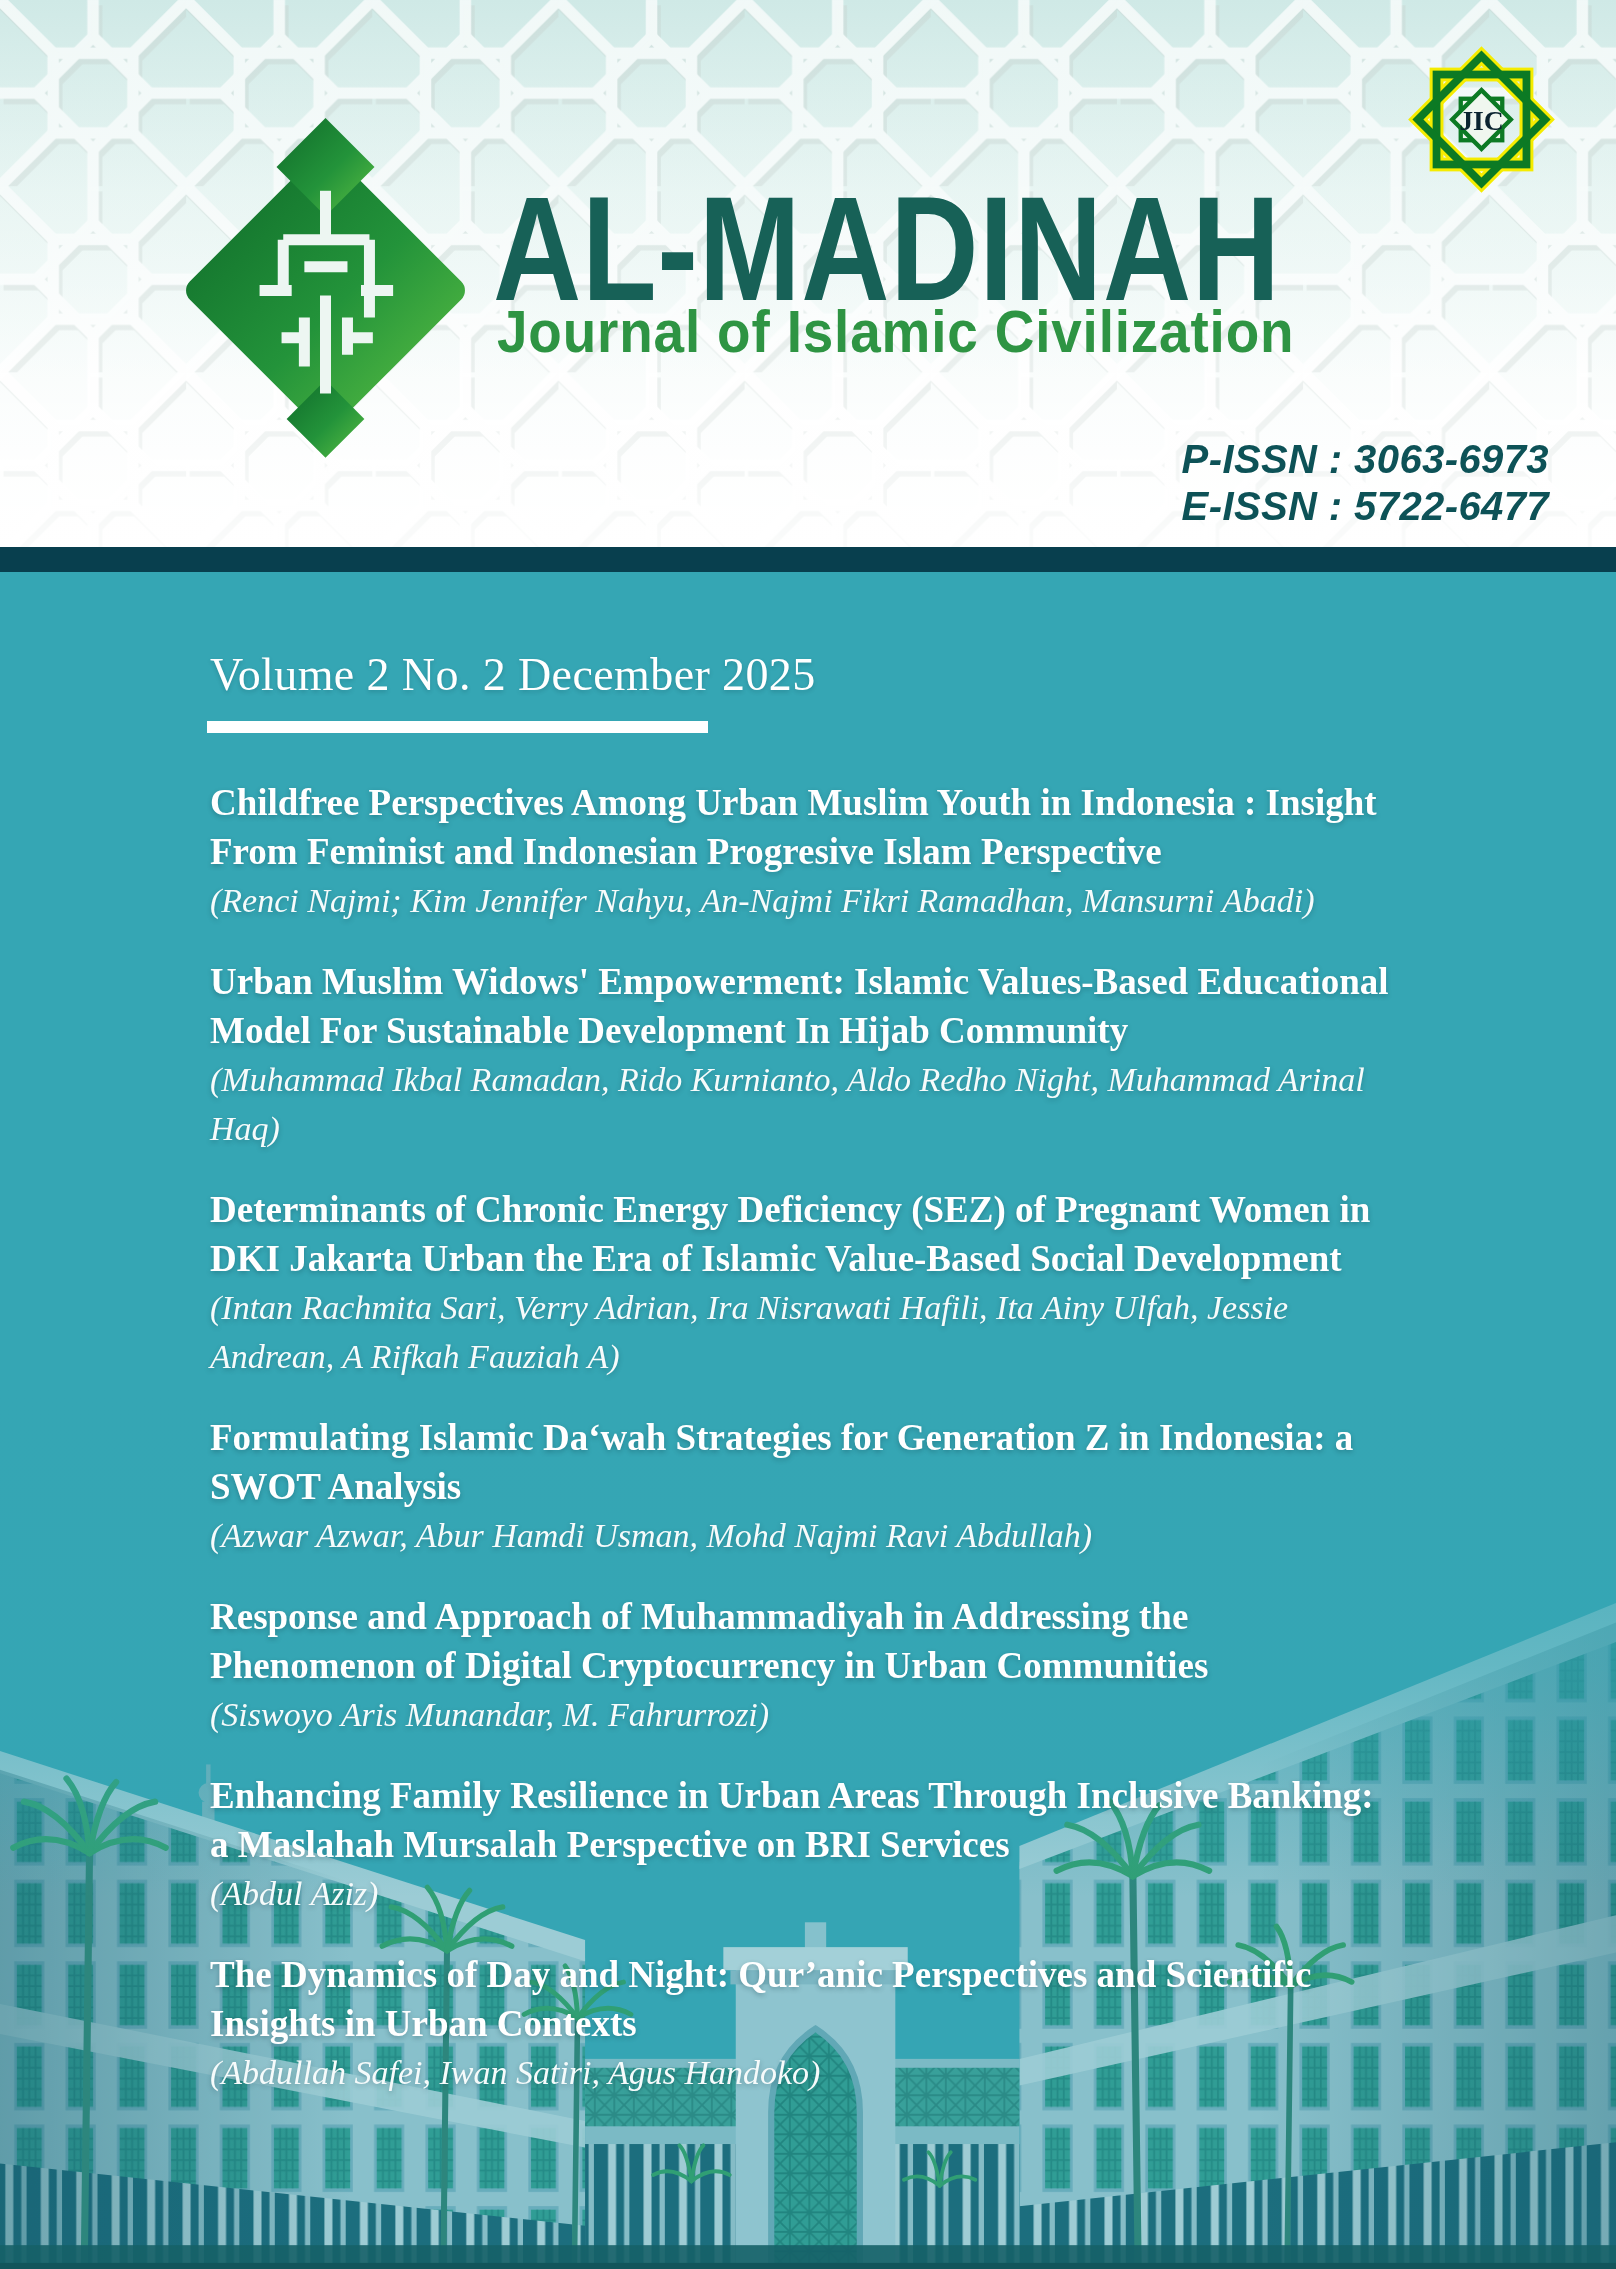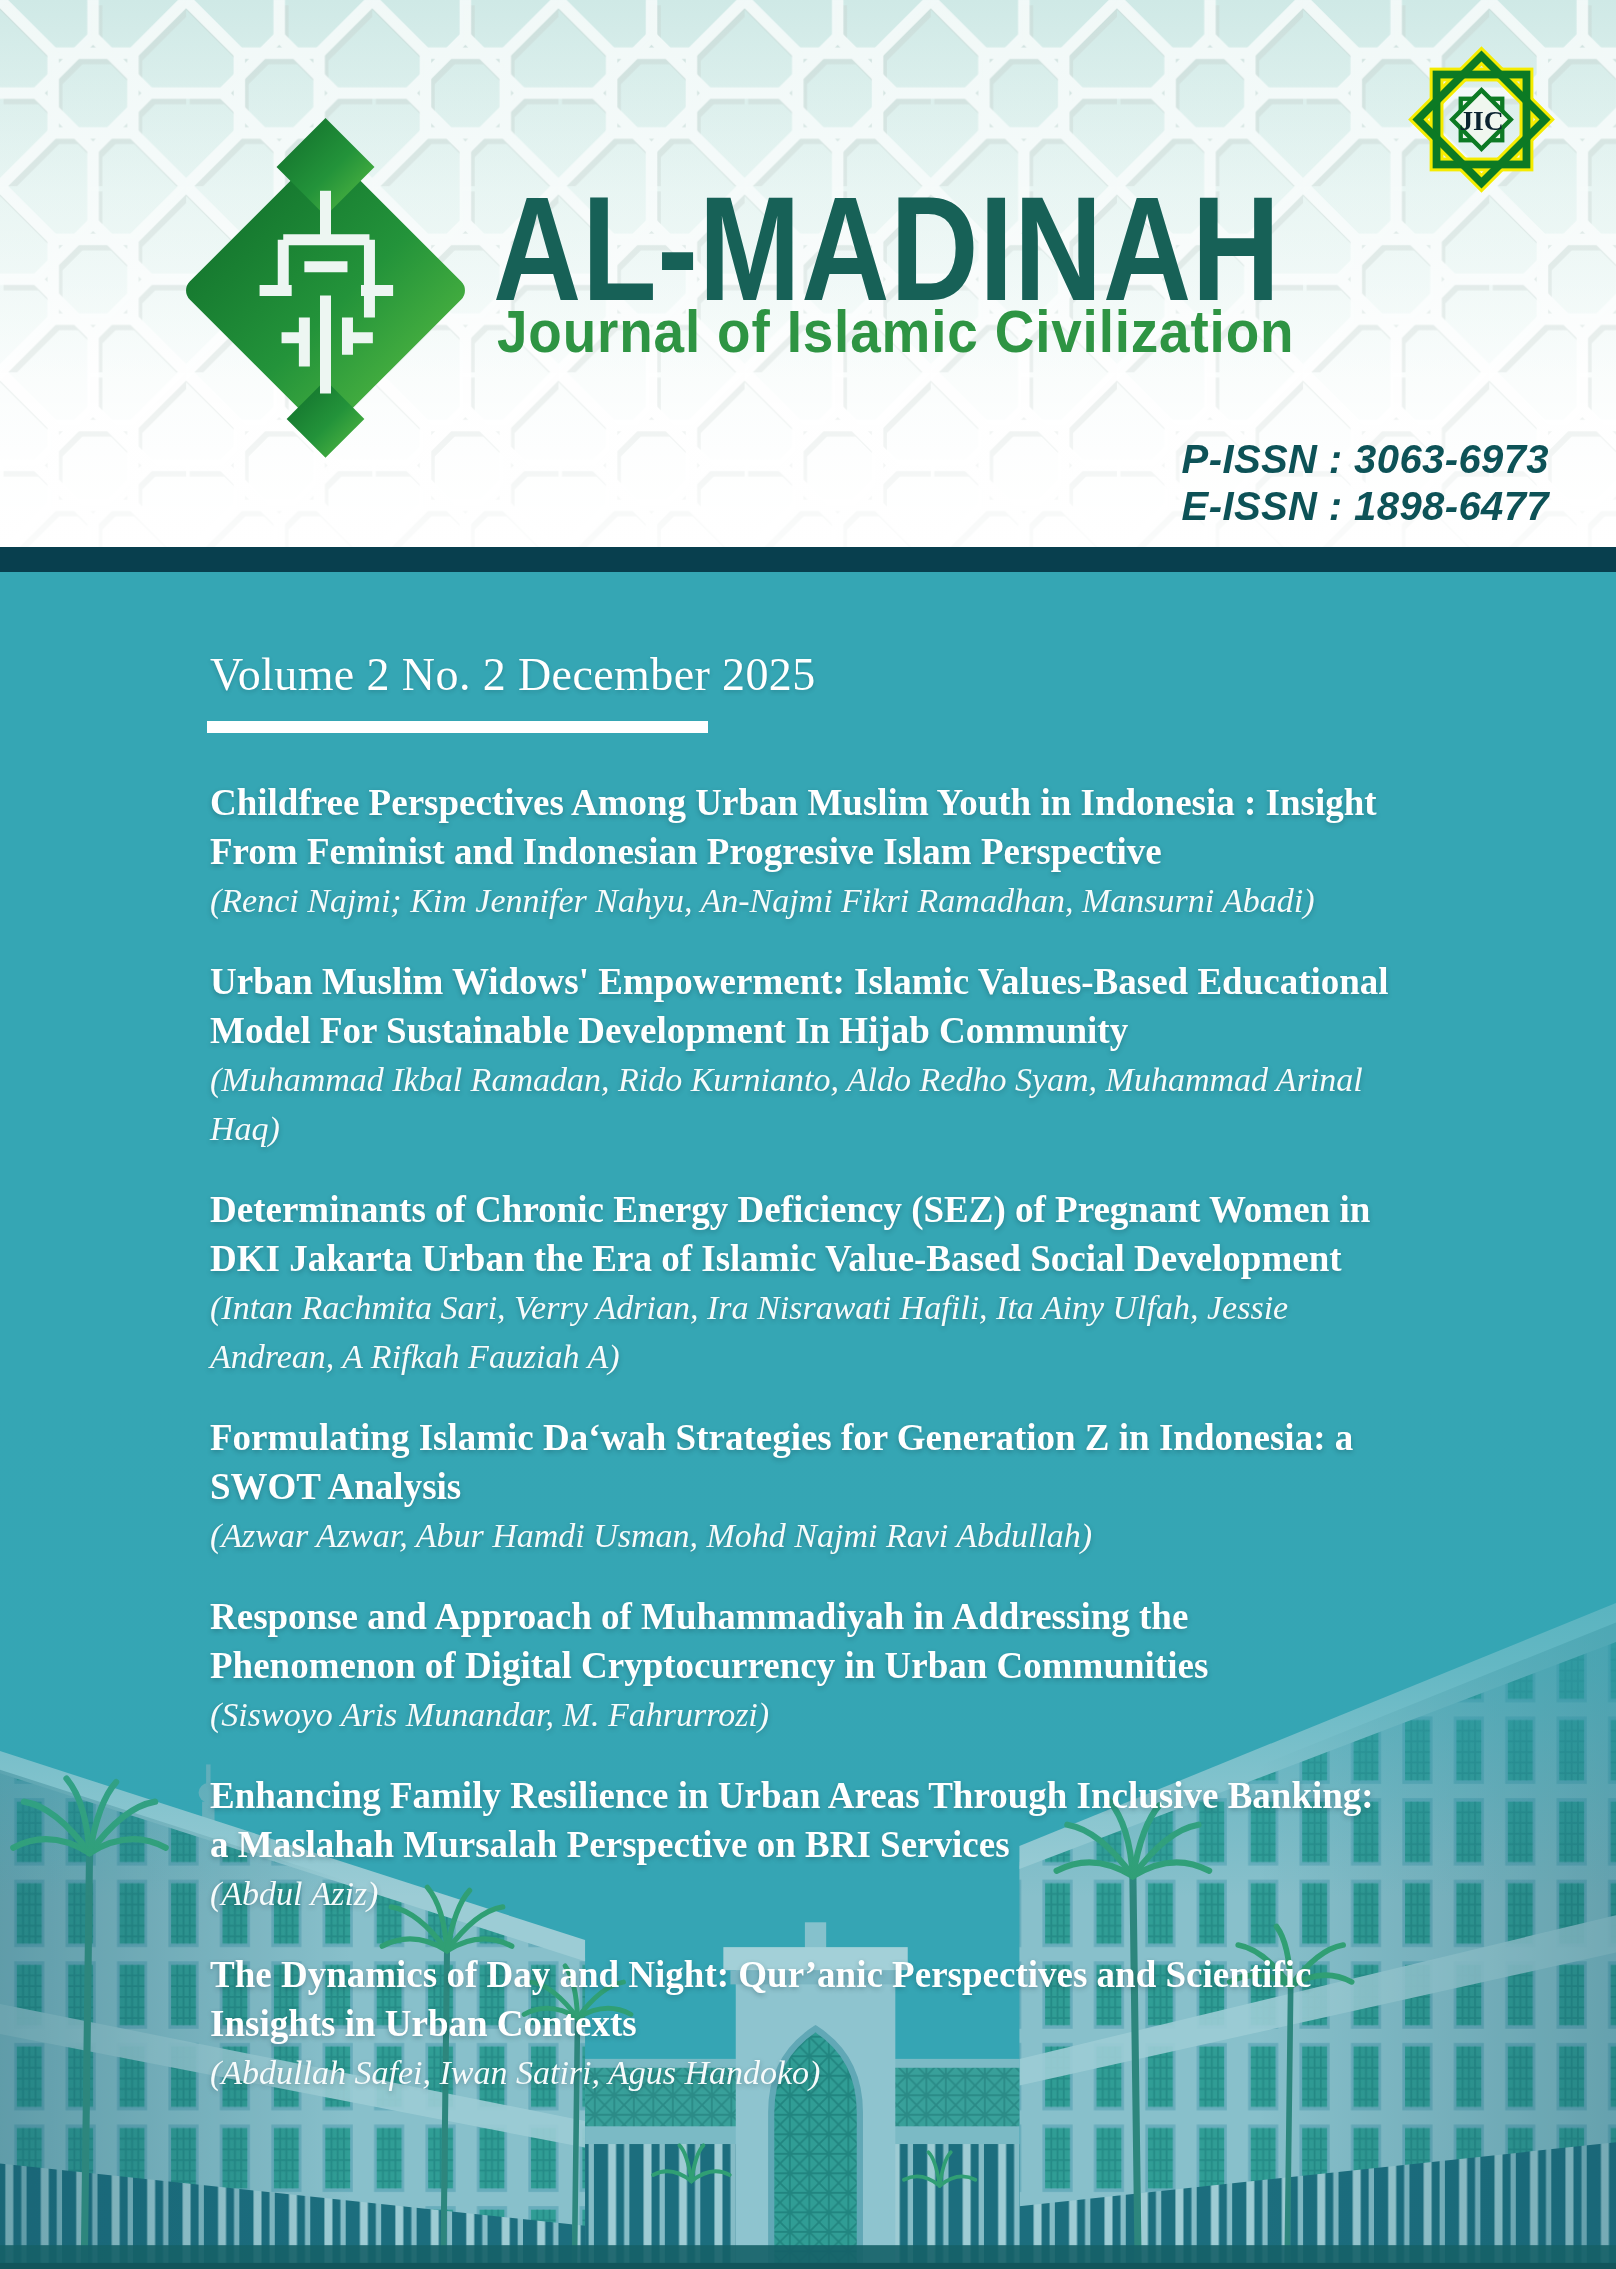--- a/index.html
+++ b/index.html
@@ -125,21 +125,21 @@
       </g>
       <g fill="#f0f7ef" stroke="#0c7a24" stroke-width="5">
         <rect x="61" y="61" width="48" height="48"></rect>
         <rect x="61" y="61" width="48" height="48" transform="rotate(45 85 85)"></rect>
       </g>
       <text x="85" y="97" text-anchor="middle" font-family="Liberation Serif, serif" font-size="32" font-weight="bold" fill="#0b2430">JIC</text>
     </svg>
 
     <div id="issn">
       <div>P-ISSN : 3063-6973</div>
-      <div>E-ISSN : 1898-6477</div>
+      <div>E-ISSN : 5722-6477</div>
     </div>
   </div>
 
   <div id="divider"></div>
 
   <div id="body-area">
 
     <svg id="scene" viewBox="0 0 1823 1000" preserveAspectRatio="none" xmlns="http://www.w3.org/2000/svg">
       <defs>
         <pattern id="pFacade" width="58" height="92" patternUnits="userSpaceOnUse">
@@ -293,21 +293,21 @@
     <div id="issue-line">Volume 2 No. 2 December 2025</div>
     <div id="issue-underline"></div>
 
     <div id="articles">
       <div class="article">
         <div class="title">Childfree Perspectives  Among Urban Muslim Youth in Indonesia : Insight From Feminist and Indonesian Progresive Islam Perspective</div>
         <div class="authors">(Renci Najmi; Kim Jennifer Nahyu, An-Najmi Fikri Ramadhan, Mansurni Abadi)</div>
       </div>
       <div class="article">
         <div class="title">Urban Muslim Widows' Empowerment: Islamic Values-Based Educational Model For Sustainable Development In Hijab Community</div>
-        <div class="authors">(Muhammad Ikbal Ramadan, Rido Kurnianto, Aldo Redho Syam, Muhammad Arinal Haq)</div>
+        <div class="authors">(Muhammad Ikbal Ramadan, Rido Kurnianto, Aldo Redho Night, Muhammad Arinal Haq)</div>
       </div>
       <div class="article">
         <div class="title">Determinants of Chronic Energy Deficiency (SEZ) of Pregnant Women in DKI Jakarta Urban the Era of Islamic Value-Based Social Development</div>
         <div class="authors">(Intan Rachmita Sari, Verry Adrian, Ira Nisrawati Hafili, Ita Ainy Ulfah, Jessie Andrean, A Rifkah Fauziah A)</div>
       </div>
       <div class="article">
         <div class="title">Formulating Islamic Da‘wah Strategies for Generation Z in Indonesia: a SWOT Analysis</div>
         <div class="authors">(Azwar Azwar, Abur Hamdi Usman, Mohd Najmi Ravi Abdullah)</div>
       </div>
       <div class="article">

